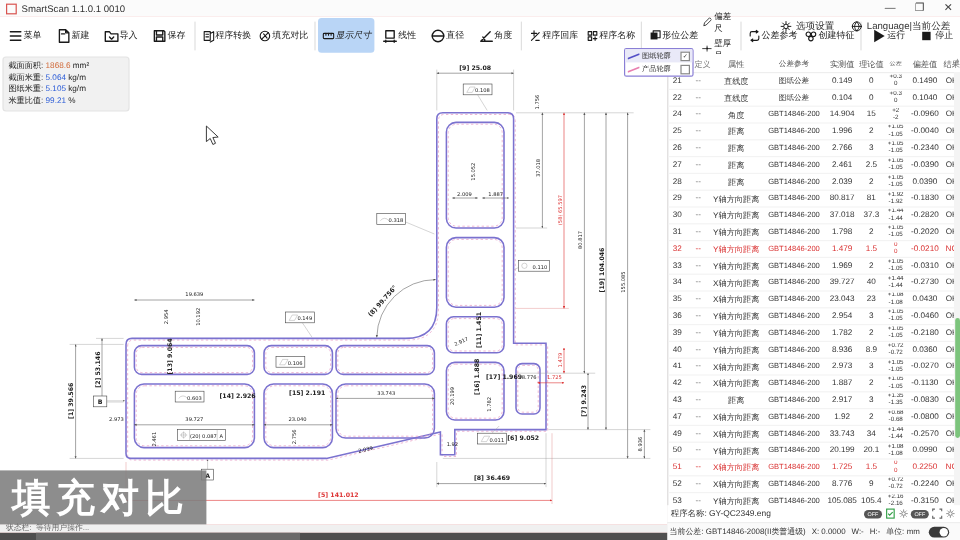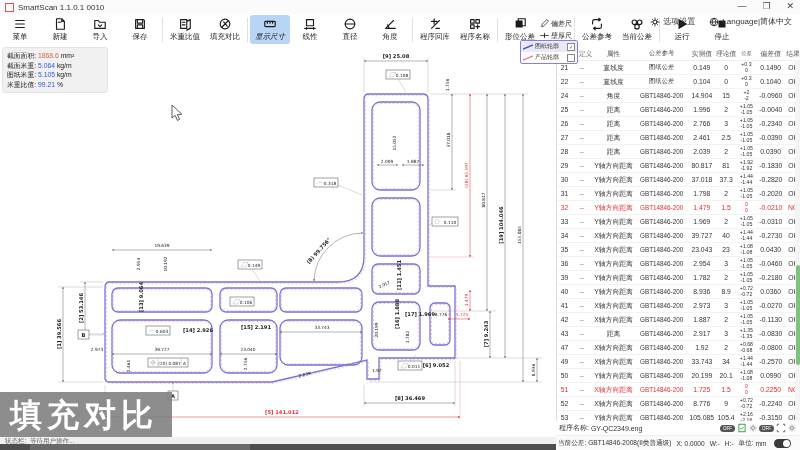--- a/index.html
+++ b/index.html
@@ -4,21 +4,21 @@
 <style>
   html,body{margin:0;padding:0;background:#ddd;font-family:"Liberation Sans",sans-serif;}
   #app{position:relative;width:800px;height:450px;background:#fca5a5;overflow:hidden;}
   
   #titlebar{position:absolute;left:0;top:0;width:800px;height:14px;background:#fbfbfb;display:flex;align-items:center;font-size:8px;color:#333;}
   #appicon{width:7px;height:7px;border:1.4px solid #d9534f;margin:0 4px 0 5px;}
   #winctrl{position:absolute;right:6px;top:1px;display:flex;gap:16px;font-size:9px;color:#444;}
   #winctrl span{cursor:default;}
   
   #toolbar{position:absolute;left:0;top:14px;width:800px;height:31px;background:#fff;border-bottom:1px solid #e2e2e2;display:flex;align-items:center;}
-  .tb-btn{display:flex;flex-direction:column;align-items:center;justify-content:center;min-width:34px;height:29px;padding:0 3px;border-radius:3px;}
+  .tb-btn{display:flex;flex-direction:row;align-items:center;justify-content:center;min-width:34px;height:29px;padding:0 3px;border-radius:3px;}
   .tb-btn svg{width:14px;height:14px;}
   .tb-btn .lbl{font-size:7.5px;color:#222;white-space:nowrap;margin-top:1px;}
   .tb-btn.active{background:#b9d5f6;font-style:italic;}
   .tb-sep{width:1px;height:24px;background:#e0e0e0;margin:0 2px;}
   .tb-stack{display:flex;flex-direction:column;justify-content:center;height:29px;gap:2px;}
   .tb-mini{display:flex;align-items:center;gap:2px;font-size:7px;color:#222;}
   .tb-mini svg{width:9px;height:9px;}
   #tb-right{position:absolute;right:8px;top:16px;display:flex;gap:14px;align-items:center;font-size:8px;color:#333;}
   #tb-right .itm{display:flex;align-items:center;gap:3px;}
   #tb-right svg{width:10px;height:10px;}
@@ -120,21 +120,21 @@
       <svg viewBox="0 0 16 16">
           <path class="ic" d="M3 3h9l1 1v9H3zM5 3v4h6V3M5 13V9h6v4"></path>
         </svg>
       <span class="lbl">保存</span>
     </div>
     <div class="tb-sep"></div>
     <div class="tb-btn">
       <svg viewBox="0 0 16 16">
           <path class="ic" d="M3 3h7v10H3zM10 5l4-2v10l-4 2M5 6h3M5 9h3"></path>
         </svg>
-      <span class="lbl">米重比值</span>
+      <span class="lbl">程序转换</span>
     </div>
     <div class="tb-btn">
       <svg viewBox="0 0 16 16">
           <circle class="ic" cx="8" cy="8" r="5.5"></circle>
           <path class="ic" d="M4 12L12 4M6.5 5.5l4 5"></path>
         </svg>
       <span class="lbl">填充对比</span>
     </div>
     <div class="tb-sep"></div>
     <div class="tb-btn active">
@@ -209,21 +209,21 @@
           <path class="ic" d="M12 3H5a2 2 0 0 0-2 2v3M4 13h7a2 2 0 0 0 2-2V8M12 3l-2-1.5M12 3l-2 1.5M4 13l2 1.5M4 13l2-1.5"></path>
         </svg>
       <span class="lbl">公差参考</span>
     </div>
     <div class="tb-btn">
       <svg viewBox="0 0 16 16">
           <circle class="ic" cx="5" cy="6" r="2.6"></circle>
           <circle class="ic" cx="11" cy="6" r="2.6"></circle>
           <circle class="ic" cx="8" cy="11" r="2.6"></circle>
         </svg>
-      <span class="lbl">当前公差</span>
+      <span class="lbl">创建特征</span>
     </div>
     <div class="tb-sep"></div>
     <div class="tb-btn">
       <svg viewBox="0 0 16 16">
           <path class="icf" d="M4 2l10 6-10 6z"></path>
         </svg>
       <span class="lbl">运行</span>
     </div>
     <div class="tb-btn">
       <svg viewBox="0 0 16 16">
@@ -239,21 +239,21 @@
           <circle class="ic" cx="8" cy="8" r="3"></circle>
           <path class="ic" d="M8 1.5v3M8 11.5v3M1.5 8h3M11.5 8h3M3.5 3.5l2 2M10.5 10.5l2 2M12.5 3.5l-2 2M5.5 10.5l-2 2"></path>
         </svg>
       <span>选项设置</span>
     </div>
     <div class="itm">
       <svg viewBox="0 0 16 16">
           <circle class="ic" cx="8" cy="8" r="6"></circle>
           <path class="ic" d="M2 8h12M8 2c-4 4-4 8 0 12M8 2c4 4 4 8 0 12"></path>
         </svg>
-      <span>Language|简体中文</span>
+      <span>Language|当前公差</span>
     </div>
   </div>
 
   <div id="draw">
     <svg viewBox="0 0 556 392" width="556" height="392">
       <defs>
         <marker id="ar" markerWidth="5" markerHeight="5" refX="4" refY="1.9" orient="auto-start-reverse">
             <path d="M0,0L4.4,1.9L0,3.8Z" fill="#555"></path>
           </marker>
         <marker id="arr" markerWidth="5" markerHeight="5" refX="4" refY="1.9" orient="auto-start-reverse">

